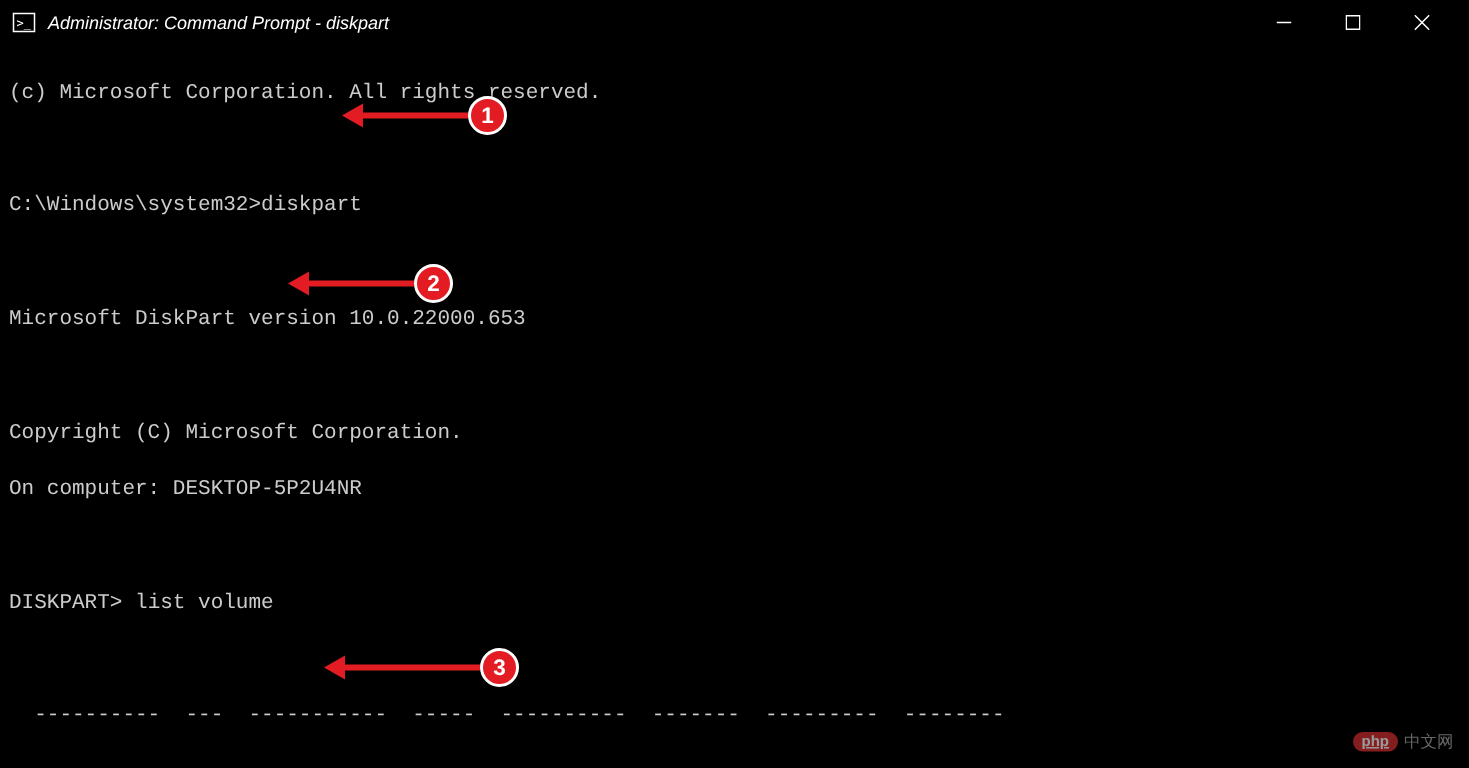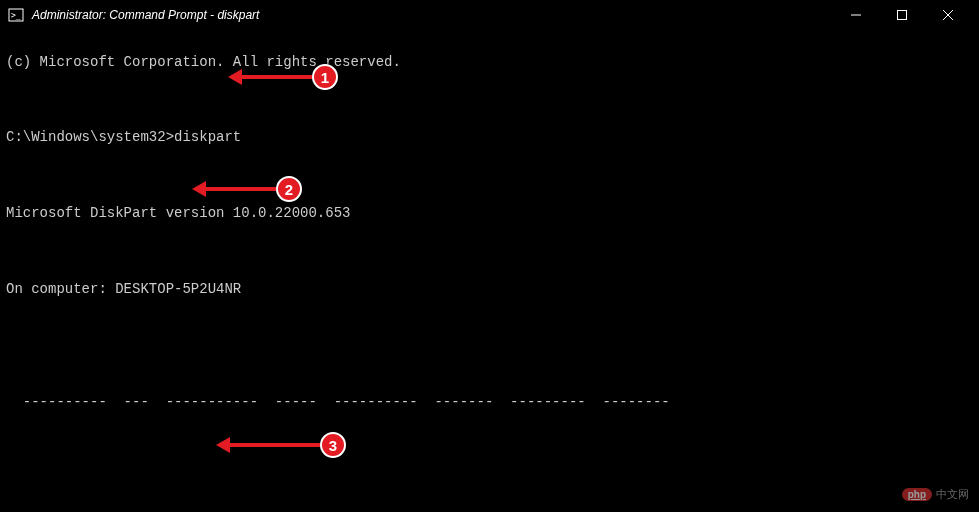--- a/index.html
+++ b/index.html
@@ -133,22 +133,24 @@
   </div>
 </div>
 
 <div class="terminal">
 <div class="line">(c) Microsoft Corporation. All rights reserved.</div>
 <div class="line"> </div>
 <div class="line"><span>C:\Windows\system32&gt;</span><span>diskpart</span></div>
 <div class="line"> </div>
 <div class="line">Microsoft DiskPart version 10.0.22000.653</div>
 <div class="line"> </div>
+<div class="line">Copyright (C) Microsoft Corporation.</div>
 <div class="line">On computer: DESKTOP-5P2U4NR</div>
 <div class="line"> </div>
+<div class="line"><span>DISKPART&gt;</span> <span>list volume</span></div>
 <div class="line"> </div>
 <div class="line">  ----------  ---  -----------  -----  ----------  -------  ---------  --------</div>
 
 
 
 
 
 
 
 

